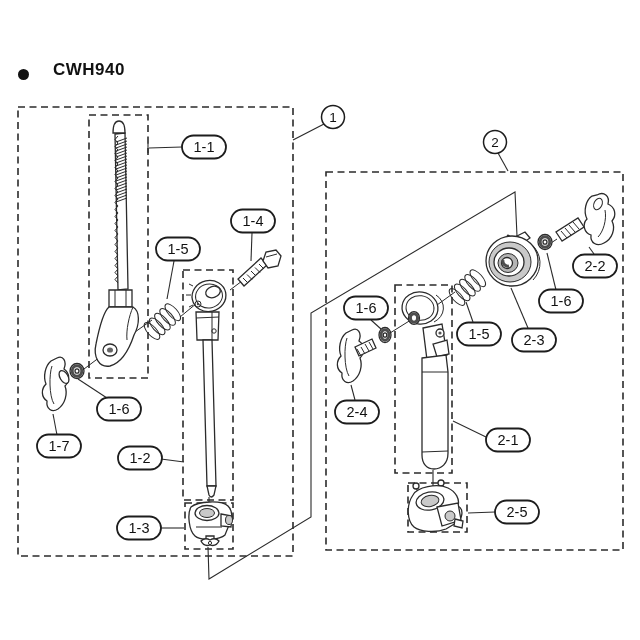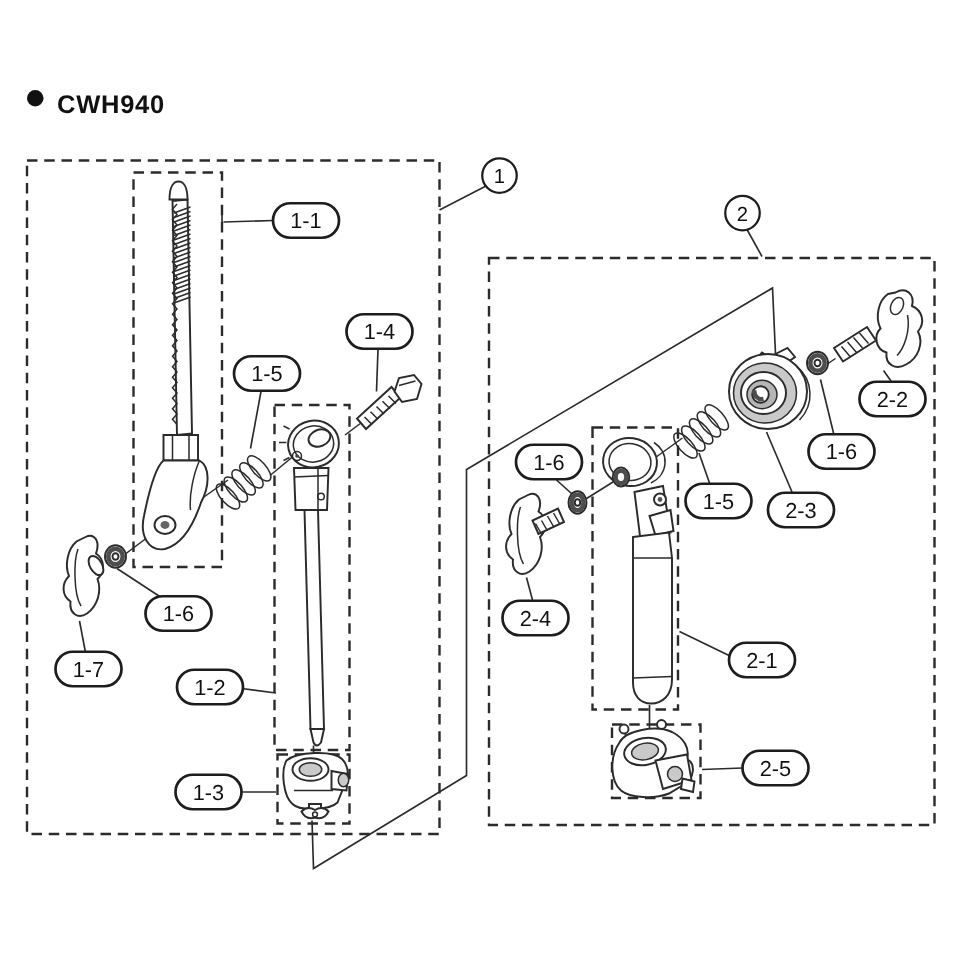--- a/index.html
+++ b/index.html
@@ -1,18 +1,18 @@
 <!DOCTYPE html>
 <html><head>
 <meta charset="utf-8">
 <style>
   html,body{margin:0;padding:0;background:#fff;width:640px;height:640px;overflow:hidden;}
   body{font-family:"Liberation Sans",sans-serif;color:#111;}
   .stage{position:relative;width:640px;height:640px;background:#fff;}
-  .title{position:absolute;left:18px;top:60px;display:flex;align-items:flex-start;gap:9px;}
+  .title{position:absolute;left:18px;top:60px;display:flex;align-items:flex-end;gap:24px;}
   .title .dot{width:11px;height:11px;border-radius:50%;background:#111;display:inline-block;}
   .title .txt{font-size:17px;font-weight:bold;letter-spacing:.5px;color:#111;}
   svg{position:absolute;left:0;top:0;}
   .dash{fill:none;stroke:#2b2b2b;stroke-width:1.6;stroke-dasharray:7 4.5;}
   .ln{fill:none;stroke:#2b2b2b;stroke-width:1.1;}
   .axis{fill:none;stroke:#2b2b2b;stroke-width:1;}
   .part{fill:#fff;stroke:#2b2b2b;stroke-width:1.3;}
   .det{fill:none;stroke:#2b2b2b;stroke-width:1;}
   .shade{fill:#c9c9c9;stroke:#2b2b2b;stroke-width:1;}
   .shade2{fill:#b5b5b5;stroke:#2b2b2b;stroke-width:1;}

